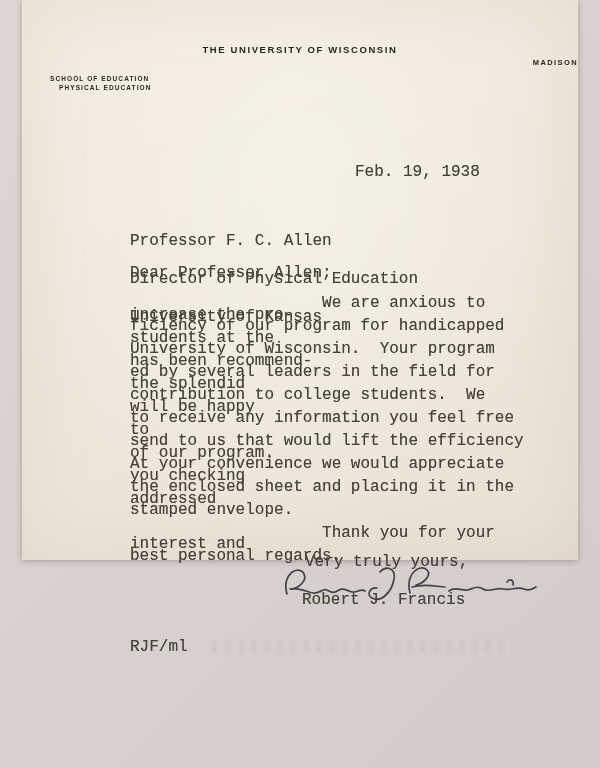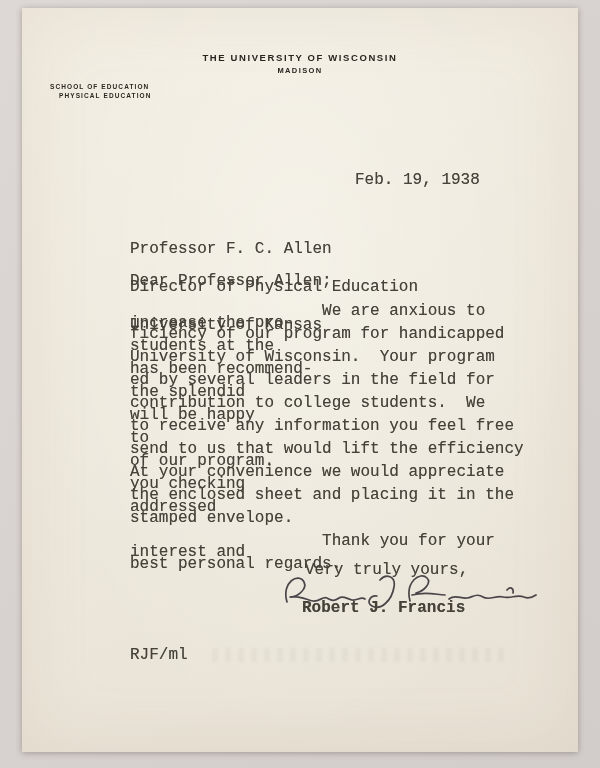--- a/index.html
+++ b/index.html
@@ -15,23 +15,23 @@
     font-family: "Liberation Sans", sans-serif;
   }
   .scan-bg {
     position: absolute;
     inset: 0;
     background: linear-gradient(135deg, #ddd7d5 0%, #d7d1cf 50%, #d2cccb 100%);
   }
   .paper {
     position: absolute;
     left: 22px;
-    top: 8px;
+    top: 0;
     width: 556px;
-    height: 744px;
+    height: 560px;
     background:
       radial-gradient(ellipse at 50% 35%, rgba(255,255,250,0.35), rgba(0,0,0,0) 70%),
       linear-gradient(160deg, #f2ede2 0%, #ede8dc 55%, #e7e1d4 100%);
     box-shadow: 0 1px 6px rgba(60,50,40,0.35), inset 0 0 70px rgba(170,150,120,0.14);
   }
   .letterhead {
     position: absolute;
     left: 0;
     top: 44px;
     width: 100%;
@@ -41,20 +41,21 @@
   .letterhead .org {
     font-size: 9.5px;
     font-weight: bold;
     letter-spacing: 1.6px;
   }
   .letterhead .city {
     font-size: 7.5px;
     font-weight: bold;
     letter-spacing: 1.4px;
     margin-top: 3px;
+    text-align: right;
   }
   .dept {
     position: absolute;
     left: 28px;
     top: 75px;
     color: #2c2822;
     font-size: 6.5px;
     font-weight: bold;
     letter-spacing: 1.1px;
     line-height: 8.5px;
@@ -75,21 +76,21 @@
   .body-block .para { margin: 7px 0 11px 0; }
   .closing { position: absolute; left: 283px; top: 557px; }
   .signature-wrap {
     position: absolute;
     left: 255px;
     top: 560px;
     width: 265px;
     height: 50px;
     pointer-events: none;
   }
-  .typed-name { position: absolute; left: 280px; top: 595px; font-weight: bold; }
+  .typed-name { position: absolute; left: 280px; top: 595px; }
   .reference { position: absolute; left: 108px; top: 642px; }
   .smudge {
     position: absolute;
     left: 190px;
     top: 640px;
     width: 300px;
     height: 14px;
     background: repeating-linear-gradient(90deg,
       rgba(120,112,100,0.10) 0 6px, rgba(0,0,0,0) 6px 13px);
     filter: blur(1.2px);

